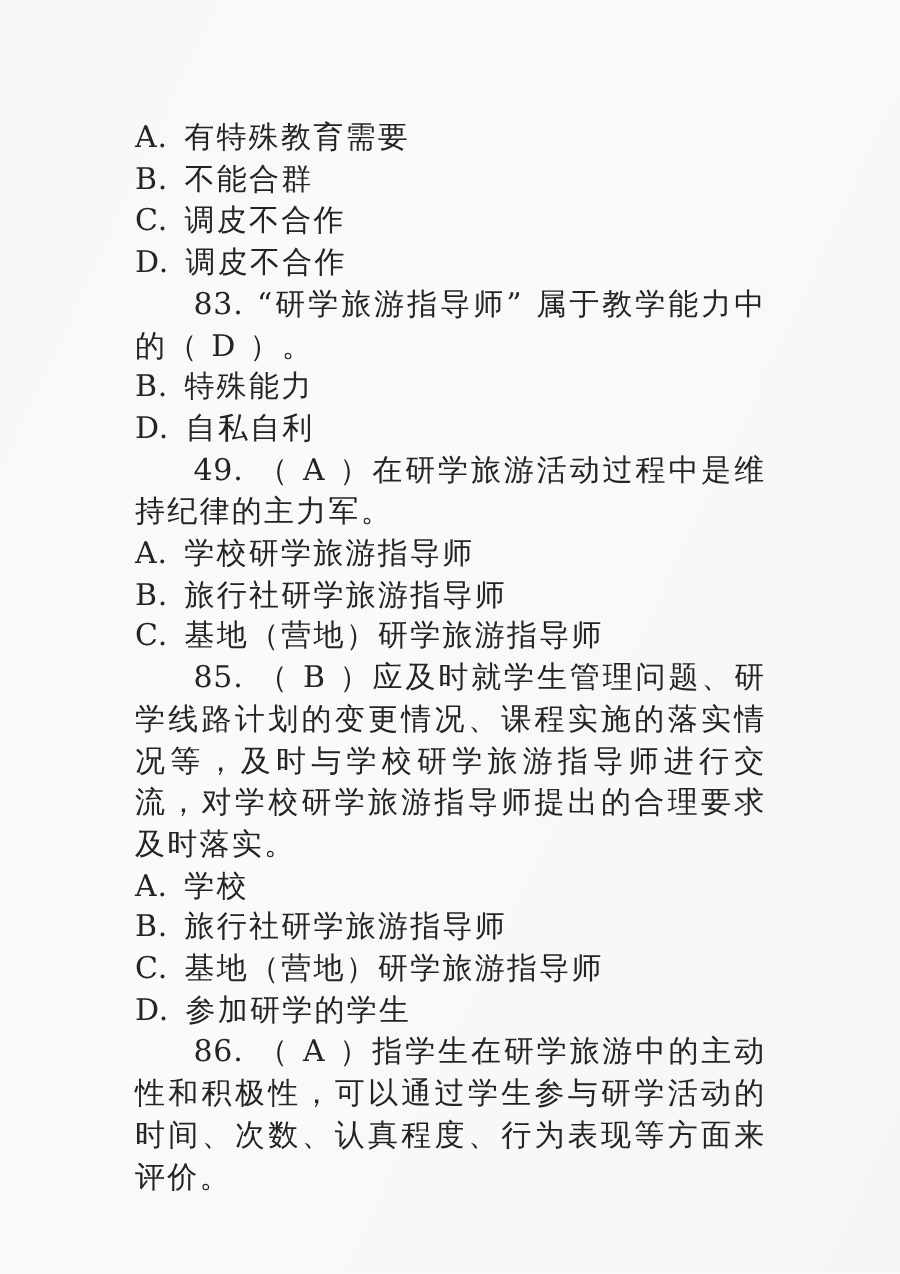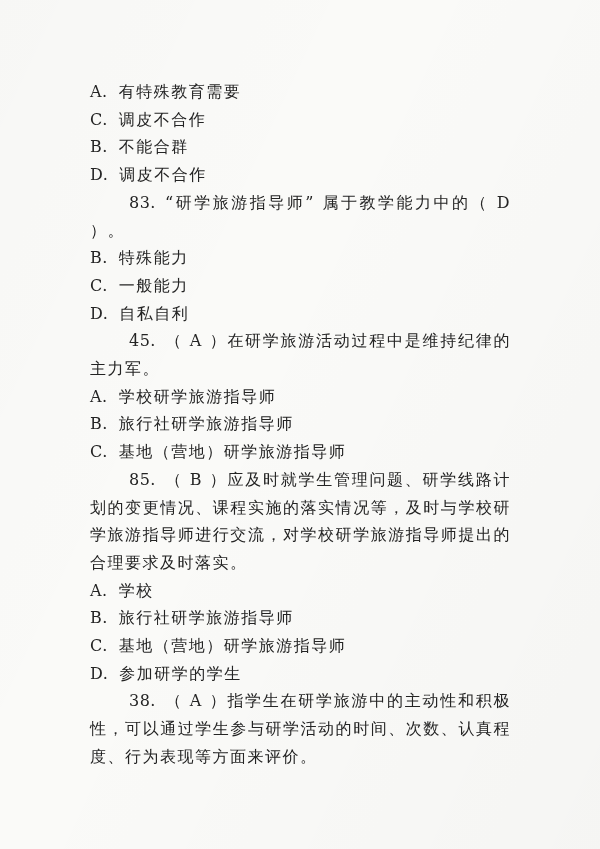--- a/index.html
+++ b/index.html
@@ -20,21 +20,21 @@
     background:
       linear-gradient(115deg, rgba(0,0,0,0.012) 0%, rgba(0,0,0,0) 40%, rgba(0,0,0,0.02) 100%),
       var(--background, #fafaf8);
   }
   .content {
     position: absolute;
     left: 90px;
     top: 78px;
     width: 421px;
     color: var(--text, #242424);
-    font-size: 16px;
+    font-size: 20px;
     line-height: 27.7px;
     letter-spacing: 1.5px;
   }
   p.line {
     margin: 0;
     text-align: justify;
     text-justify: inter-ideograph;
   }
   .marker {
     display: inline-block;
@@ -46,36 +46,35 @@
     margin-left: 39px;
   }
 </style>
 </head>
 <body>
 
 <div class="page">
   <main class="content">
 
     <p class="line option"><span class="marker">A.</span><span class="txt">有特殊教育需要</span></p>
+    <p class="line option"><span class="marker">B.</span><span class="txt">不能合群</span></p>
     <p class="line option"><span class="marker">C.</span><span class="txt">调皮不合作</span></p>
-    <p class="line option"><span class="marker">B.</span><span class="txt">不能合群</span></p>
     <p class="line option"><span class="marker">D.</span><span class="txt">调皮不合作</span></p>
 
     <p class="line question"><span class="marker qnum">83.</span><span class="txt">“研学旅游指导师” 属于教学能力中的（ D ）。</span></p>
     <p class="line option"><span class="marker">B.</span><span class="txt">特殊能力</span></p>
-    <p class="line option"><span class="marker">C.</span><span class="txt">一般能力</span></p>
     <p class="line option"><span class="marker">D.</span><span class="txt">自私自利</span></p>
 
-    <p class="line question"><span class="marker qnum">45.</span><span class="txt">（ A ）在研学旅游活动过程中是维持纪律的主力军。</span></p>
+    <p class="line question"><span class="marker qnum">49.</span><span class="txt">（ A ）在研学旅游活动过程中是维持纪律的主力军。</span></p>
     <p class="line option"><span class="marker">A.</span><span class="txt">学校研学旅游指导师</span></p>
     <p class="line option"><span class="marker">B.</span><span class="txt">旅行社研学旅游指导师</span></p>
     <p class="line option"><span class="marker">C.</span><span class="txt">基地（营地）研学旅游指导师</span></p>
 
     <p class="line question"><span class="marker qnum">85.</span><span class="txt">（ B ）应及时就学生管理问题、研学线路计划的变更情况、课程实施的落实情况等，及时与学校研学旅游指导师进行交流，对学校研学旅游指导师提出的合理要求及时落实。</span></p>
     <p class="line option"><span class="marker">A.</span><span class="txt">学校</span></p>
     <p class="line option"><span class="marker">B.</span><span class="txt">旅行社研学旅游指导师</span></p>
     <p class="line option"><span class="marker">C.</span><span class="txt">基地（营地）研学旅游指导师</span></p>
     <p class="line option"><span class="marker">D.</span><span class="txt">参加研学的学生</span></p>
 
-    <p class="line question"><span class="marker qnum">38.</span><span class="txt">（ A ）指学生在研学旅游中的主动性和积极性，可以通过学生参与研学活动的时间、次数、认真程度、行为表现等方面来评价。</span></p>
+    <p class="line question"><span class="marker qnum">86.</span><span class="txt">（ A ）指学生在研学旅游中的主动性和积极性，可以通过学生参与研学活动的时间、次数、认真程度、行为表现等方面来评价。</span></p>
 
   </main>
 </div>
 
 </body></html>

